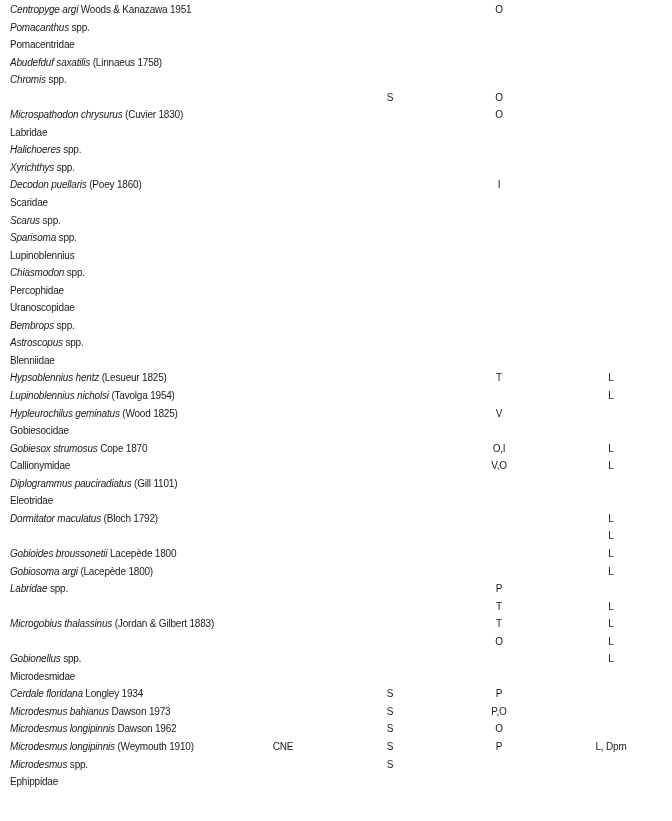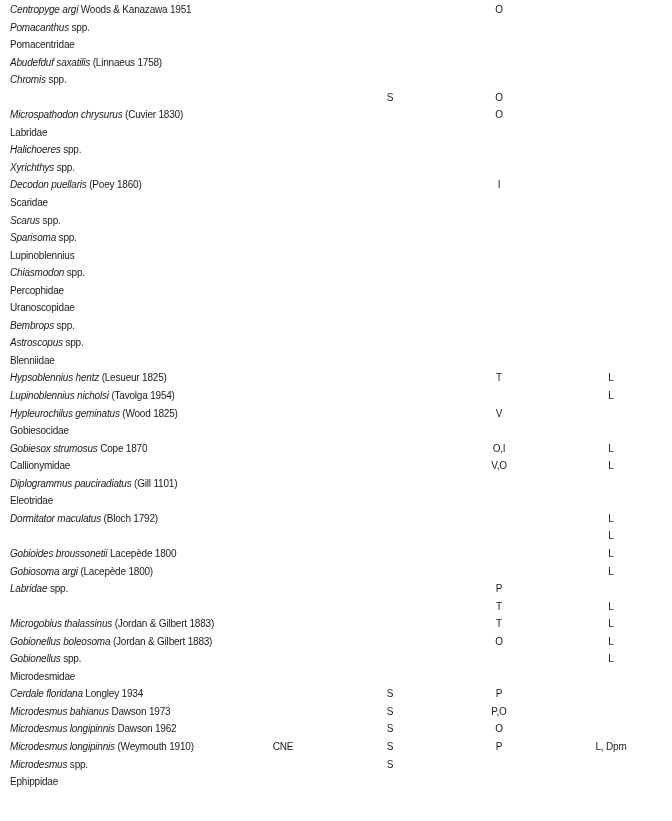--- a/index.html
+++ b/index.html
@@ -327,21 +327,20 @@
 
   <div class="row">
     <span class="cell name"><i>Microgobius thalassinus</i><span> (Jordan &amp; Gilbert 1883)</span></span>
     <span class="cell c1"></span>
     <span class="cell c2"></span>
     <span class="cell c3">T</span>
     <span class="cell c4">L</span>
   </div>
 
   <div class="row">
-    <span class="cell name"><i>Gobionellus boleosoma</i><span> (Jordan &amp; Gilbert 1883)</span></span>
     <span class="cell c1"></span>
     <span class="cell c2"></span>
     <span class="cell c3">O</span>
     <span class="cell c4">L</span>
   </div>
 
   <div class="row">
     <span class="cell name"><i>Gobionellus</i><span> spp.</span></span>
     <span class="cell c1"></span>
     <span class="cell c2"></span>

